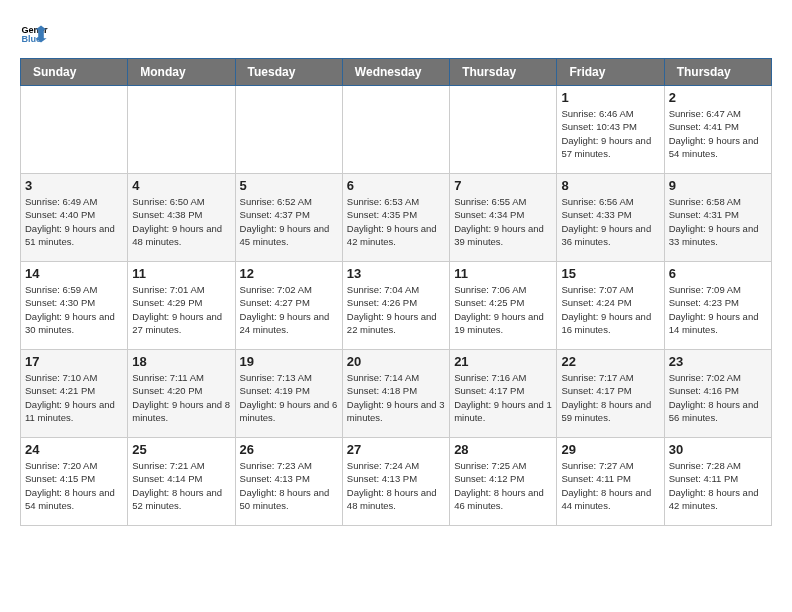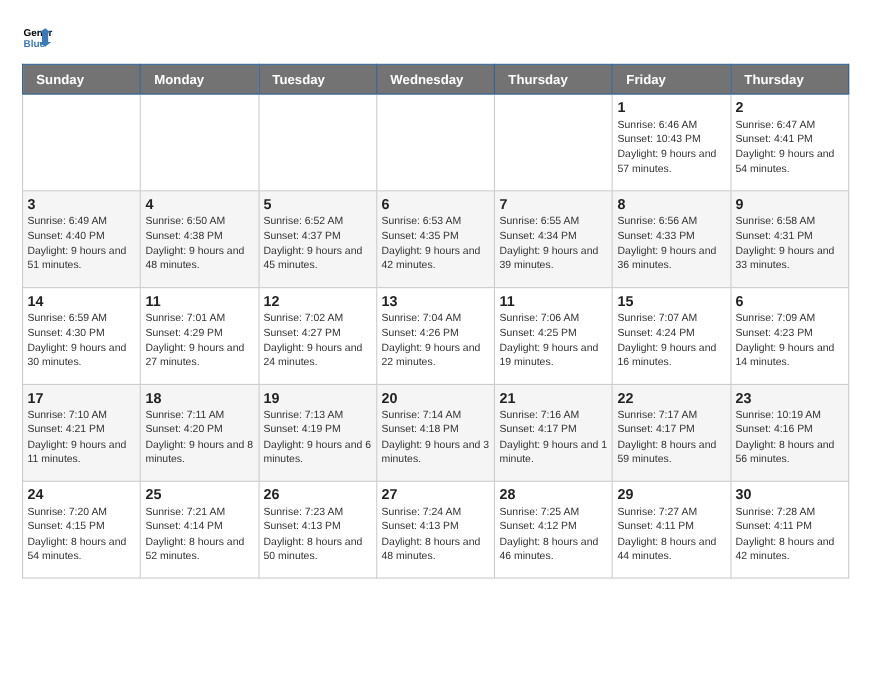--- a/index.html
+++ b/index.html
@@ -251,21 +251,21 @@
 Daylight: 9 hours and 1 minute.</div>
         </td>
         <td>
           <span class="day-number">22</span>
           <div class="day-info">Sunrise: 7:17 AM
 Sunset: 4:17 PM
 Daylight: 8 hours and 59 minutes.</div>
         </td>
         <td>
           <span class="day-number">23</span>
-          <div class="day-info">Sunrise: 10:19 AM
+          <div class="day-info">Sunrise: 7:02 AM
 Sunset: 4:16 PM
 Daylight: 8 hours and 56 minutes.</div>
         </td>
       </tr>
       <tr>
         <td>
           <span class="day-number">24</span>
           <div class="day-info">Sunrise: 7:20 AM
 Sunset: 4:15 PM
 Daylight: 8 hours and 54 minutes.</div>

